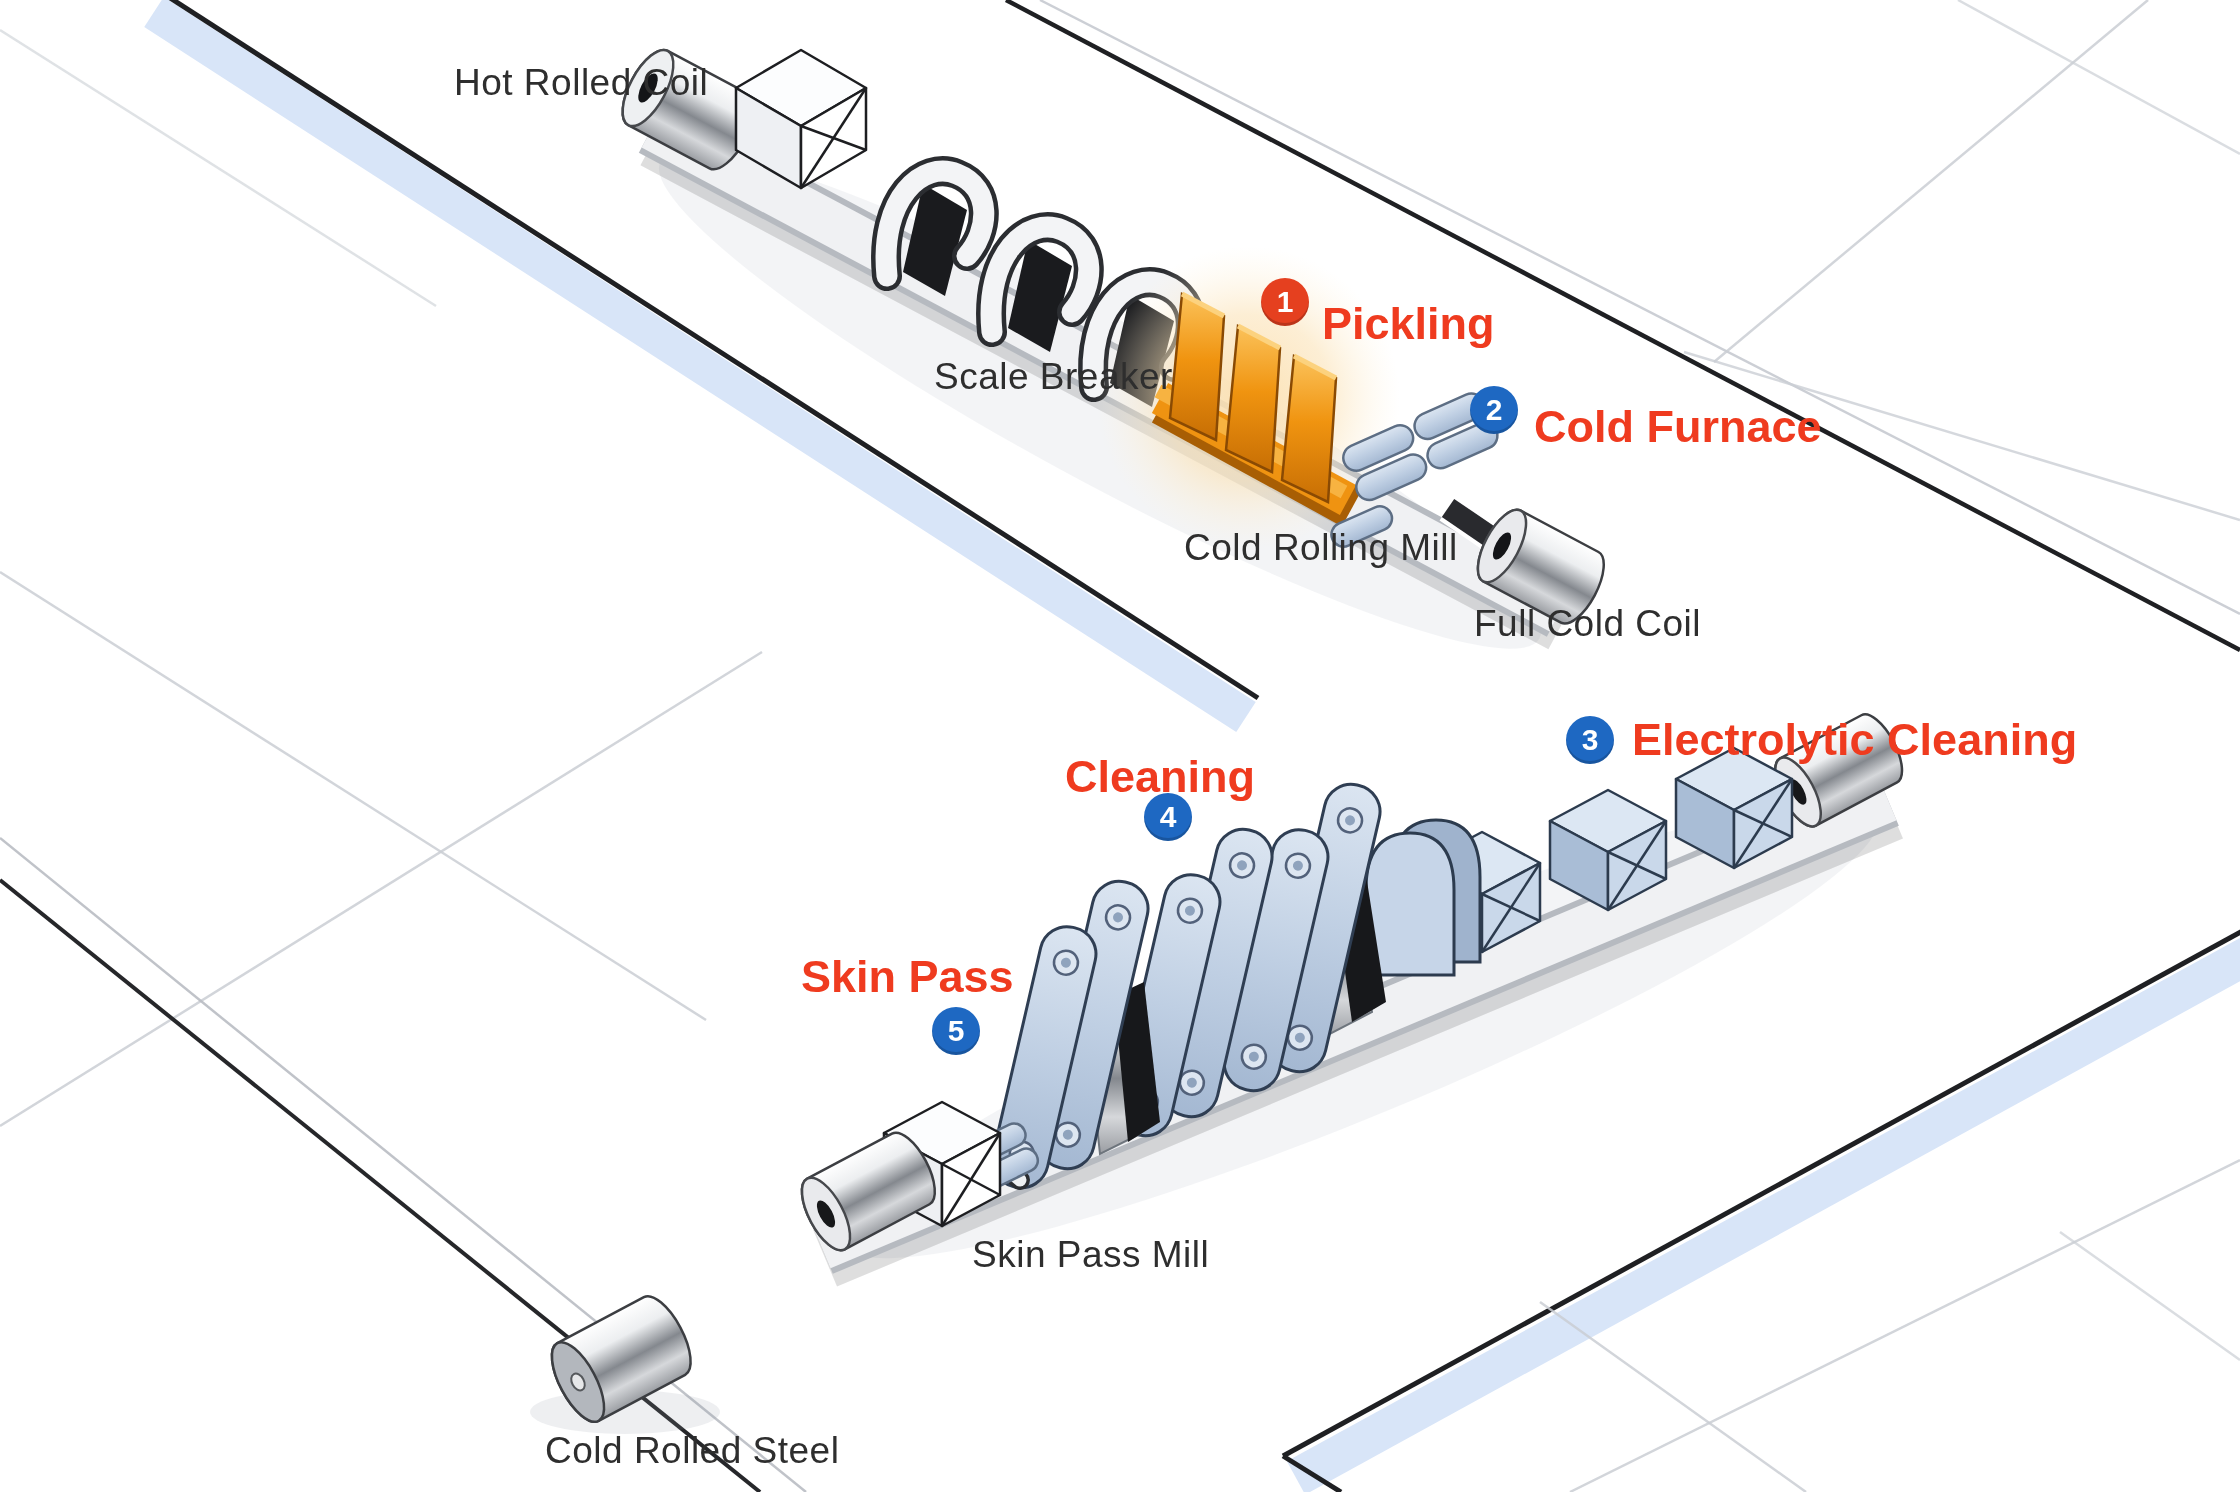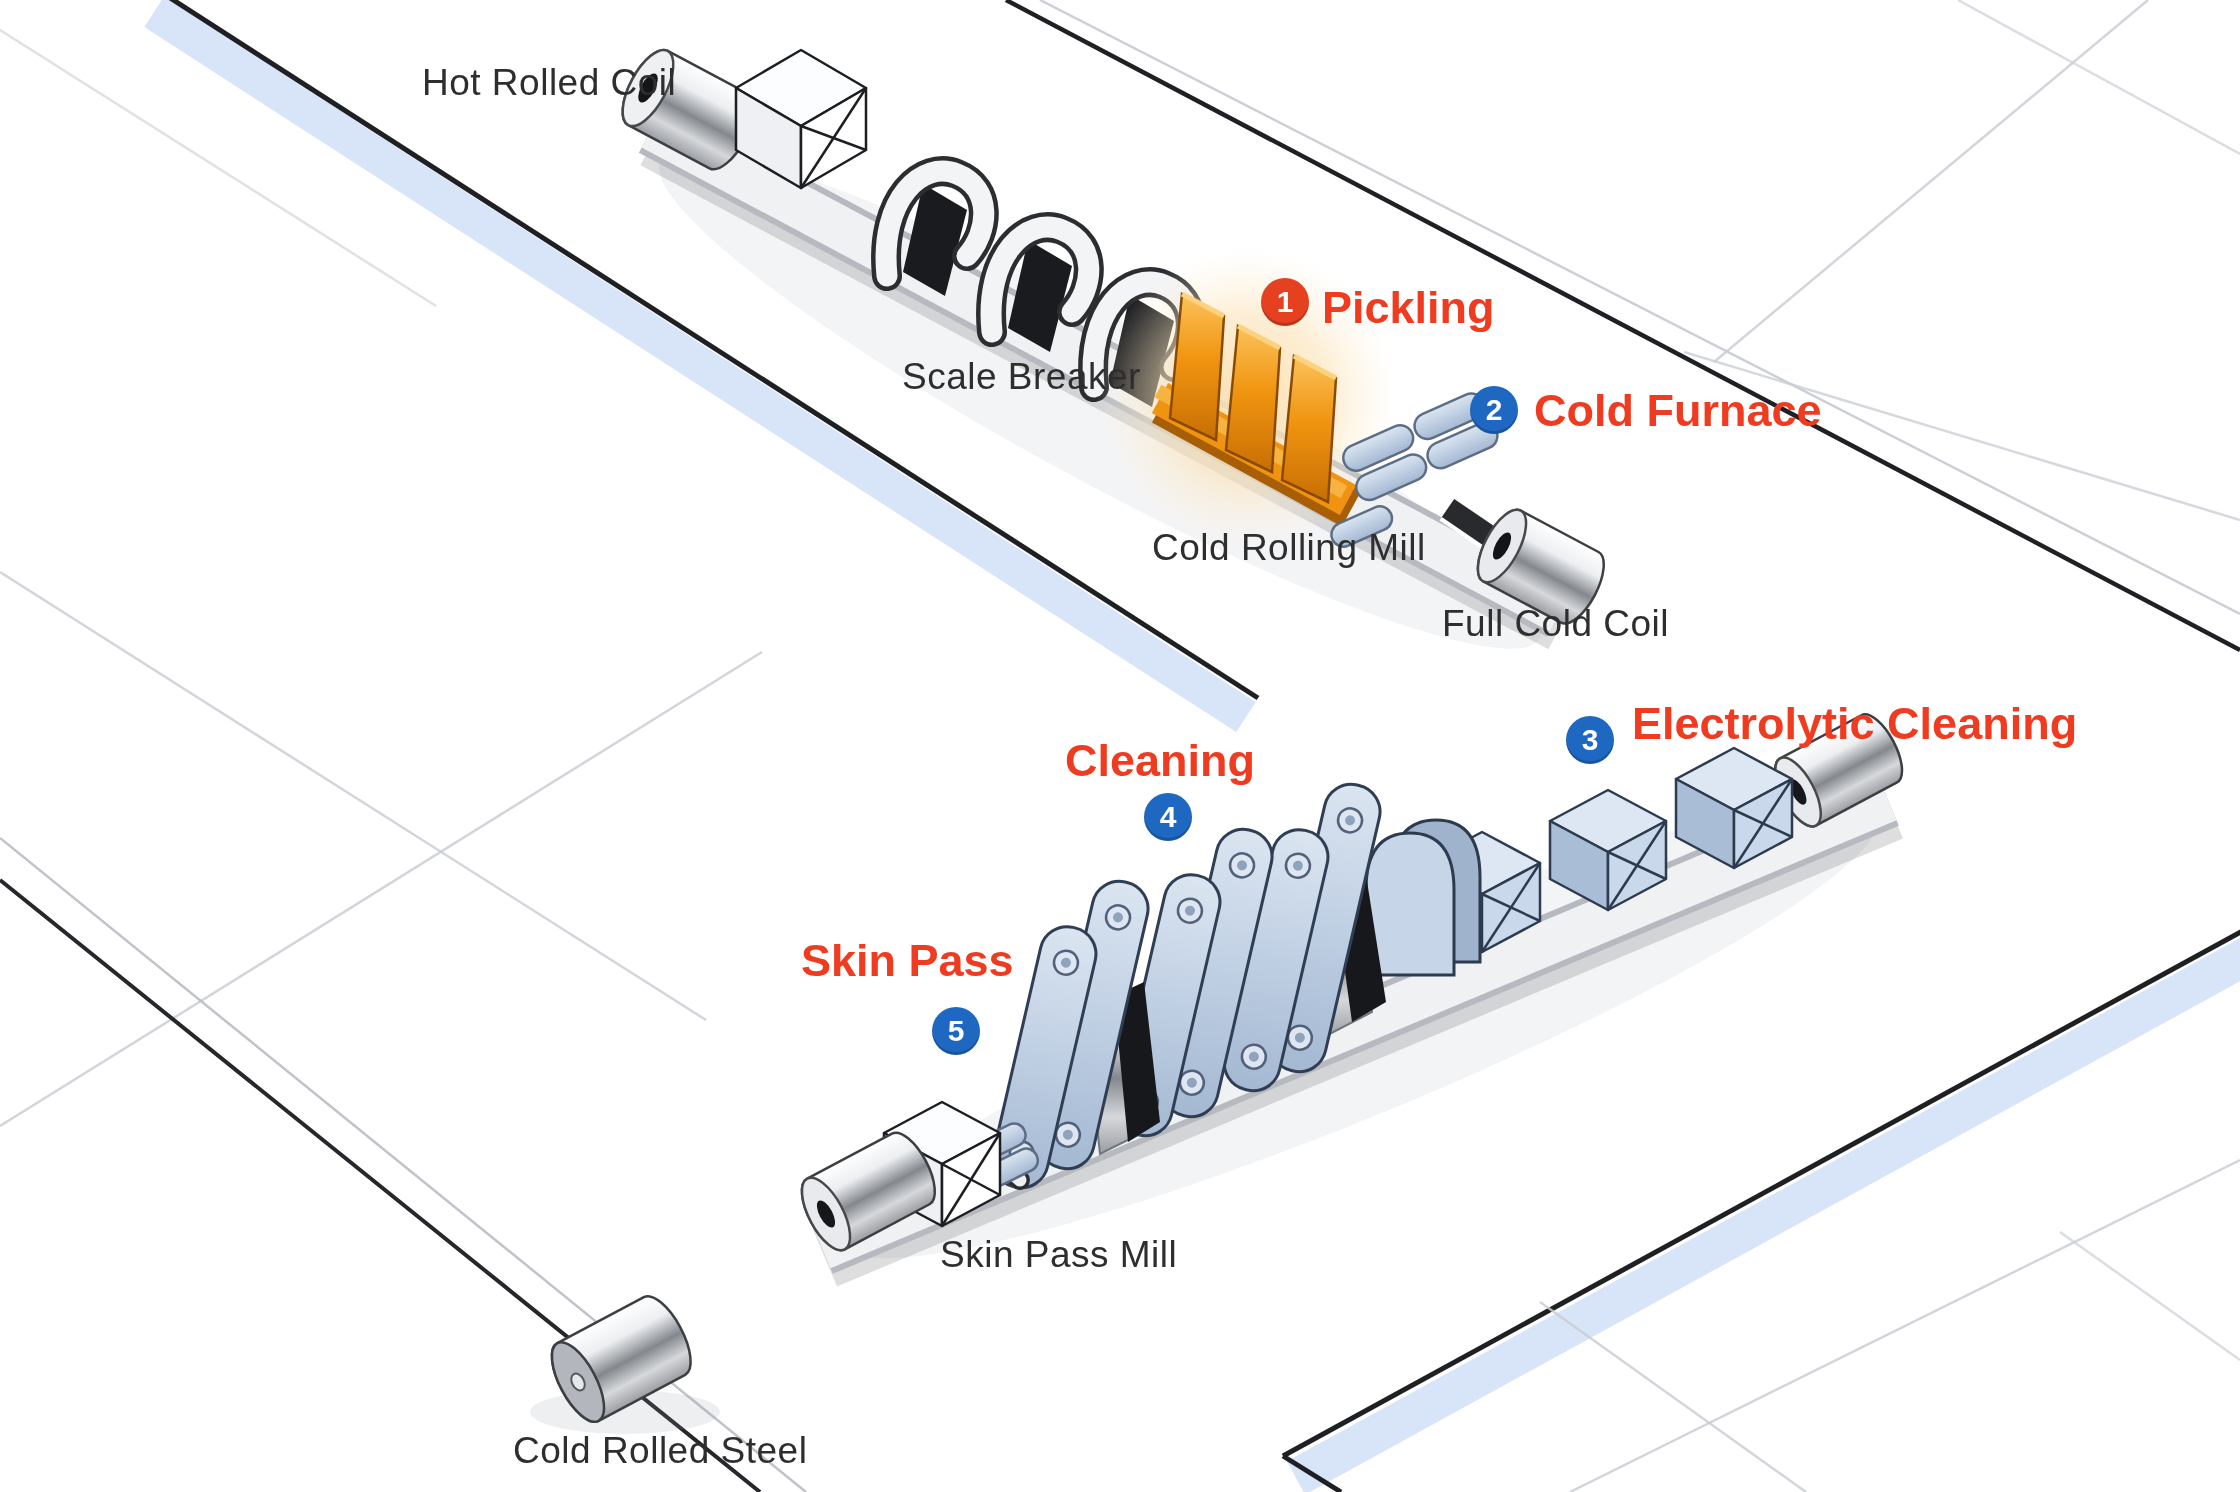--- a/index.html
+++ b/index.html
@@ -4,25 +4,27 @@
 <style>
   html,body{margin:0;padding:0;}
   body{width:2240px;height:1492px;overflow:hidden;background:#ffffff;font-family:"Liberation Sans",sans-serif;}
   .stage{position:relative;width:2240px;height:1492px;background:#ffffff;}
   .stage svg{position:absolute;left:0;top:0;}
   .lbl{
     position:absolute;white-space:nowrap;
     font:400 37px "Liberation Sans",sans-serif;
     color:var(--label_dark,#2e2e2e);
     letter-spacing:0.5px;
+    margin-left:32px;
   }
   .step{
     position:absolute;white-space:nowrap;
     font:700 45px "Liberation Sans",sans-serif;
     color:var(--step_red,#ef3b1f);
+    margin-top:16px;
   }
   .badge{
     position:absolute;width:48px;height:48px;border-radius:50%;
     display:flex;align-items:center;justify-content:center;
     color:#fff;font:700 30px "Liberation Sans",sans-serif;
     transform:translate(-50%,-50%);
     box-shadow:inset 0 -3px 0 rgba(0,0,0,.18);
   }
   .badge.red{background:var(--badge_red,#e5401f);}
   .badge.blue{background:var(--badge_blue,#1e68c2);}

